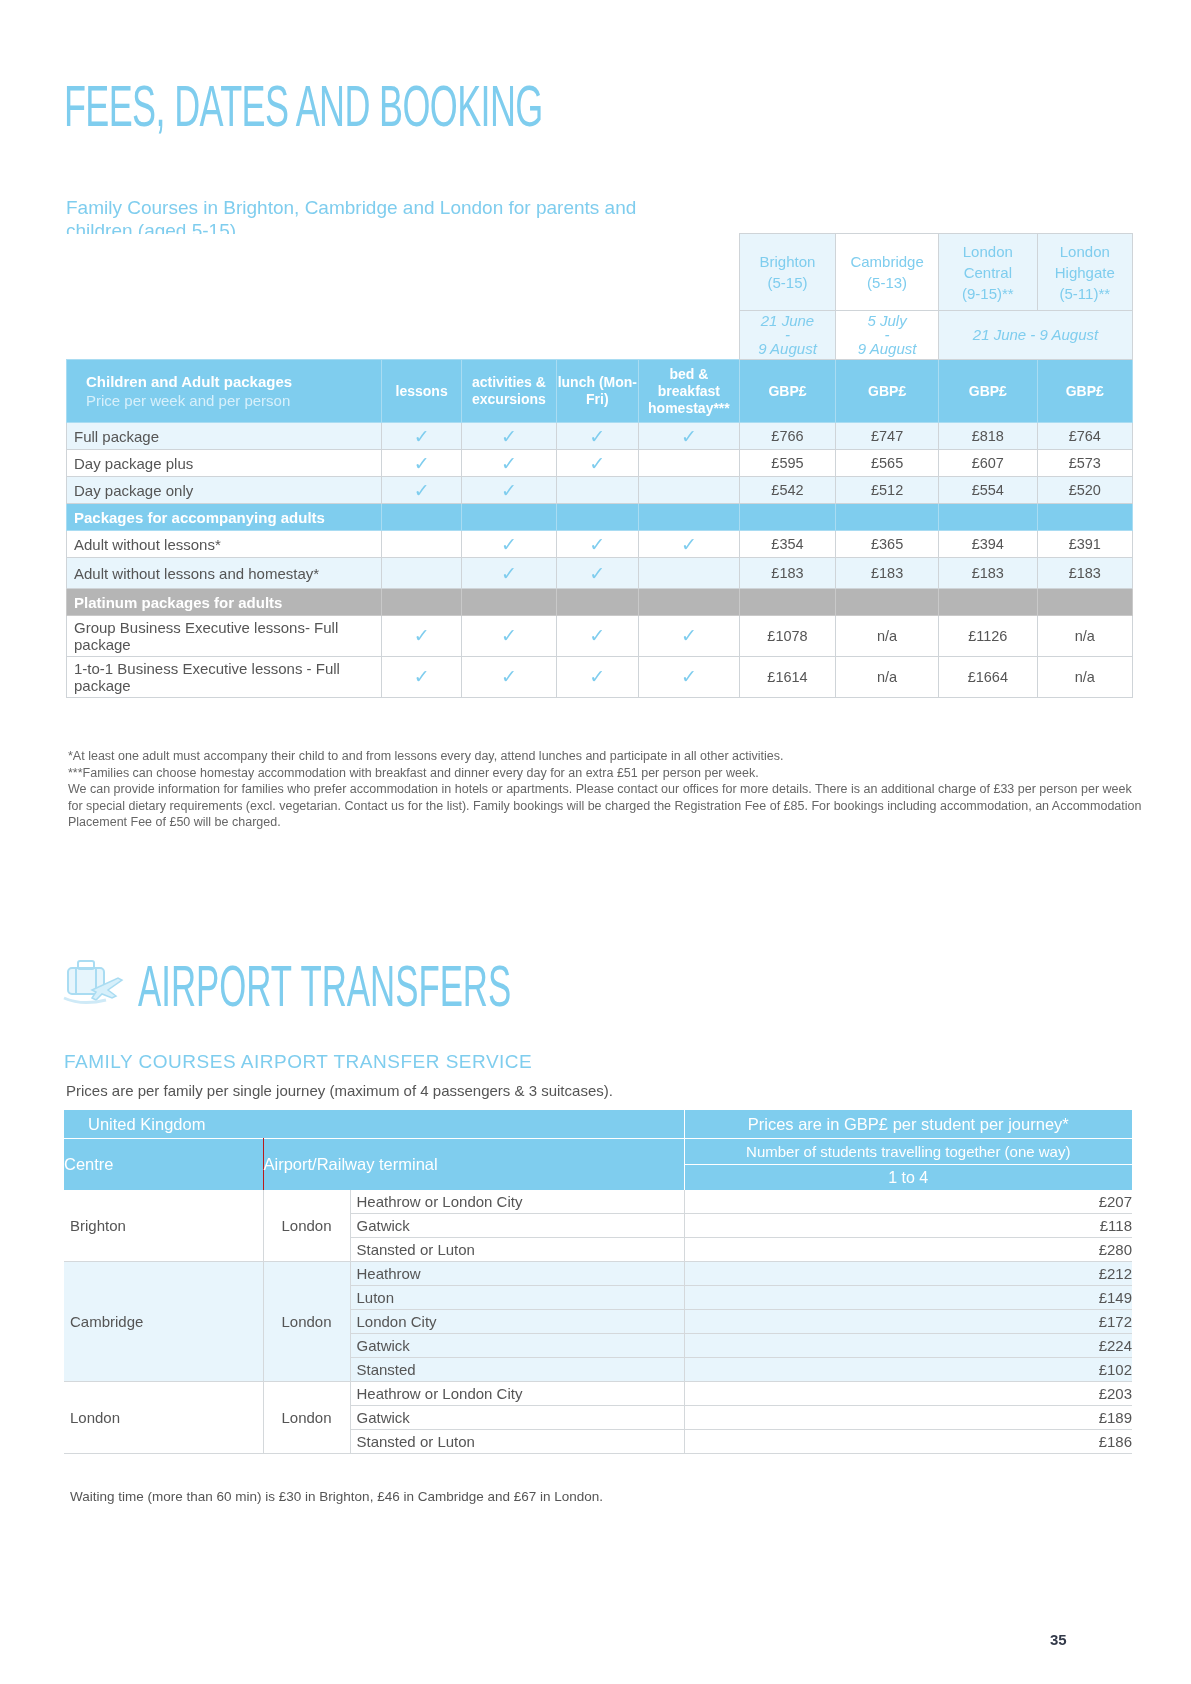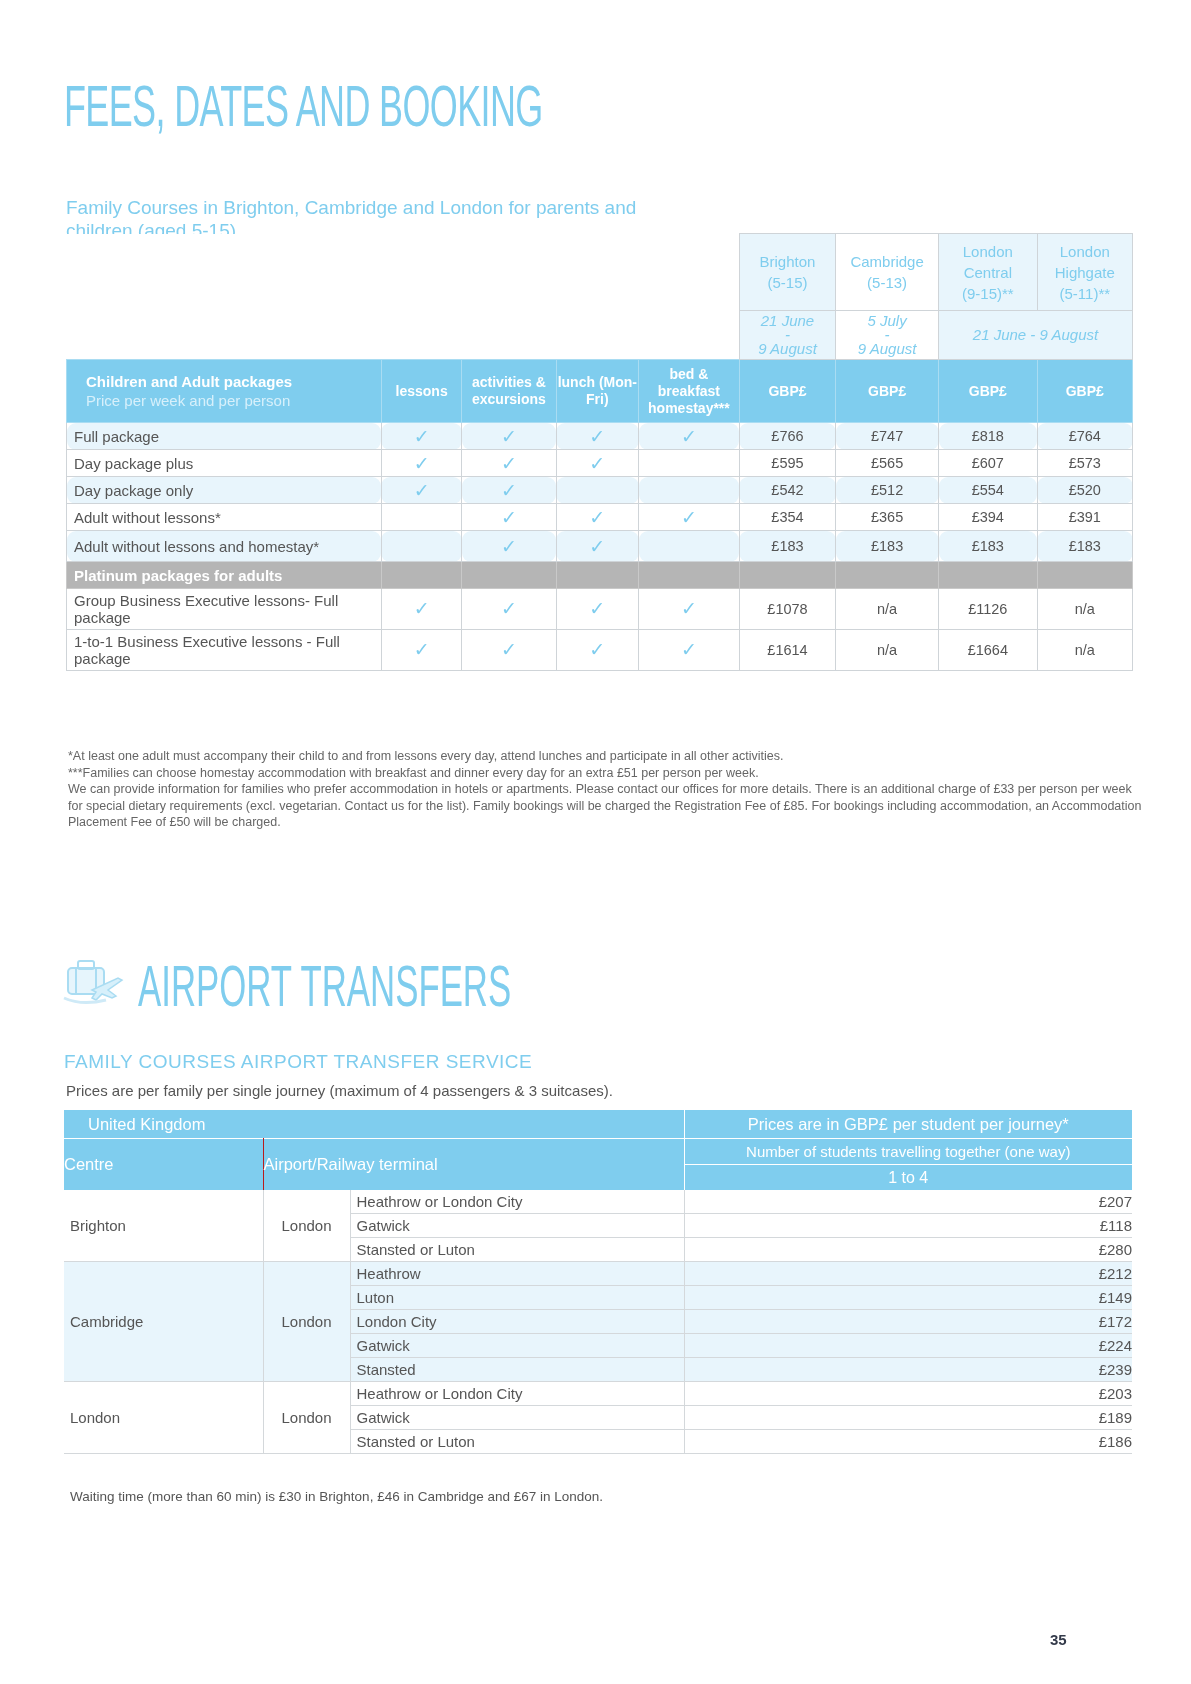--- a/index.html
+++ b/index.html
@@ -19,21 +19,21 @@
   .fees td.date { background: #e8f5fc; color: #7fcdee; font-style: italic; font-size: 15px; line-height: 14px; height: 48px; }
   .fees td.date.white { background: #fff; }
   .fees tr.hdr td { background: #7fcdee; color: #fff; font-size: 14px; line-height: 17px; height: 62px; border-color: #a9dcf2; }
   .fees tr.hdr td.first { text-align: left; padding-left: 19px; font-size: 15px; line-height: 19px; }
   .fees tr.hdr td.first .sub { color: #d7f0fb; font-weight: 400; }
   .fees tr.hdr td.first .main { font-weight: 700; }
   .fees tr.hdr td.bold { font-weight: 700; }
   .fees tr.row td { height: 26px; }
   .fees tr.row.tall td { height: 40px; line-height: 17px; }
   .fees tr.row.mid td { height: 30px; }
-  .fees tr.row.alt td { background: #e8f5fc; border-radius: 9px; }
+  .fees tr.row.alt td { background: #e8f5fc; }
   .fees tr.row td.name { text-align: left; padding-left: 7px; font-size: 15px; }
   .fees tr.sec td { background: #7fcdee; color: #fff; height: 26px; font-weight: 700; border-color: #a9dcf2; }
   .fees tr.sec.grey td { background: #b5b5b5; border-color: #c9c9c9; }
   .fees tr.sec td.name { text-align: left; padding-left: 7px; font-size: 15px; }
   .check { color: #7fcdee; font-size: 19px; }
 
   .notes { left: 68px; top: 748px; width: 1080px; font-size: 12.5px; line-height: 16.5px; color: #666; }
 
   .transfer-title { left: 138px; top: 952px; font-family: "Liberation Sans", sans-serif; font-size: 58px; color: #7fcdee; transform: scaleX(0.6); transform-origin: left top; white-space: nowrap; }
   .luggage { left: 62px; top: 952px; width: 66px; height: 56px; }
@@ -132,20 +132,31 @@
         <td class="name">Day package only</td>
         <td><span class="check">✓</span></td>
         <td><span class="check">✓</span></td>
         <td></td>
         <td></td>
         <td>£542</td>
         <td>£512</td>
         <td>£554</td>
         <td>£520</td>
       </tr>
+      <tr class="sec">
+        <td class="name">Packages for accompanying adults</td>
+        <td></td>
+        <td></td>
+        <td></td>
+        <td></td>
+        <td></td>
+        <td></td>
+        <td></td>
+        <td></td>
+      </tr>
       <tr class="row">
         <td class="name">Adult without lessons*</td>
         <td></td>
         <td><span class="check">✓</span></td>
         <td><span class="check">✓</span></td>
         <td><span class="check">✓</span></td>
         <td>£354</td>
         <td>£365</td>
         <td>£394</td>
         <td>£391</td>
@@ -264,21 +275,21 @@
       <tr class="d alt">
         <td class="airport">London City</td>
         <td class="price">£172</td>
       </tr>
       <tr class="d alt">
         <td class="airport">Gatwick</td>
         <td class="price">£224</td>
       </tr>
       <tr class="d alt">
         <td class="airport">Stansted</td>
-        <td class="price">£239</td>
+        <td class="price">£102</td>
       </tr>
       <tr class="d">
         <td class="ctr" rowspan="3">London</td>
         <td class="city" rowspan="3">London</td>
         <td class="airport">Heathrow or London City</td>
         <td class="price">£203</td>
       </tr>
       <tr class="d">
         <td class="airport">Gatwick</td>
         <td class="price">£189</td>

